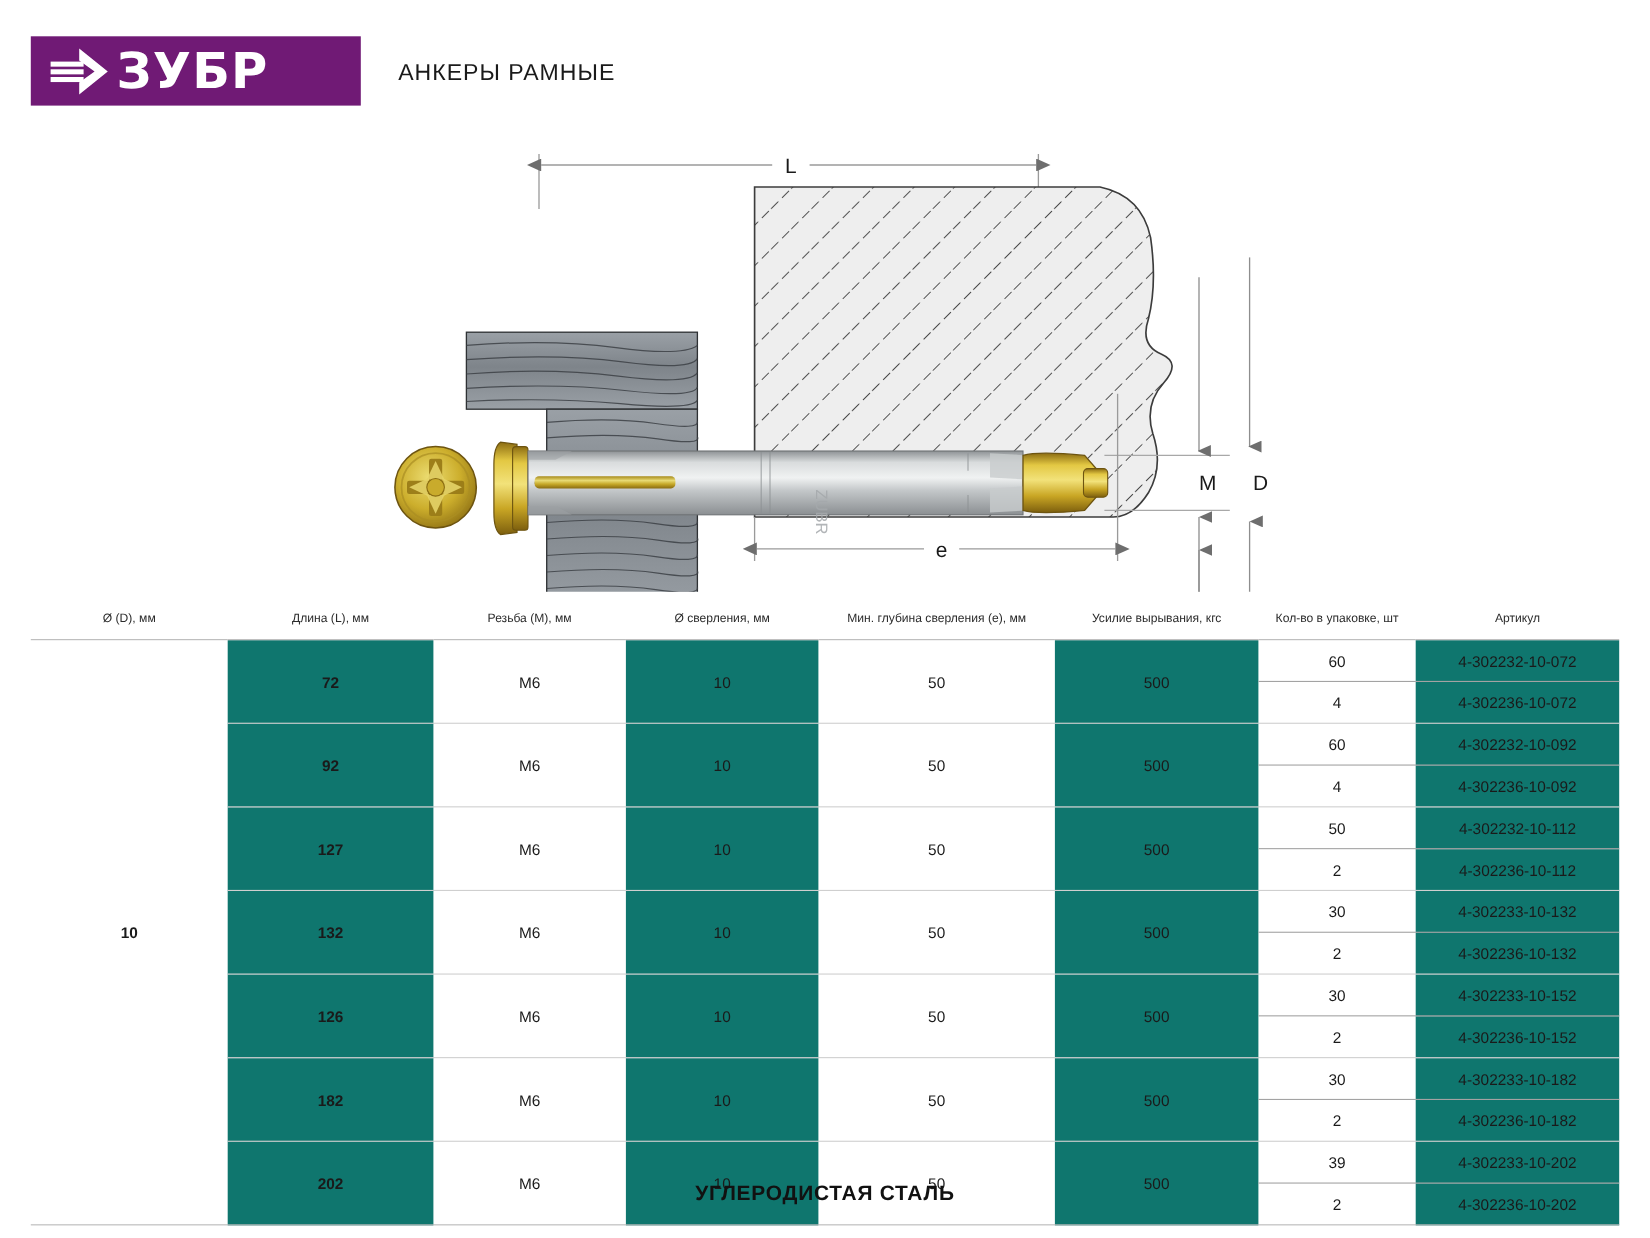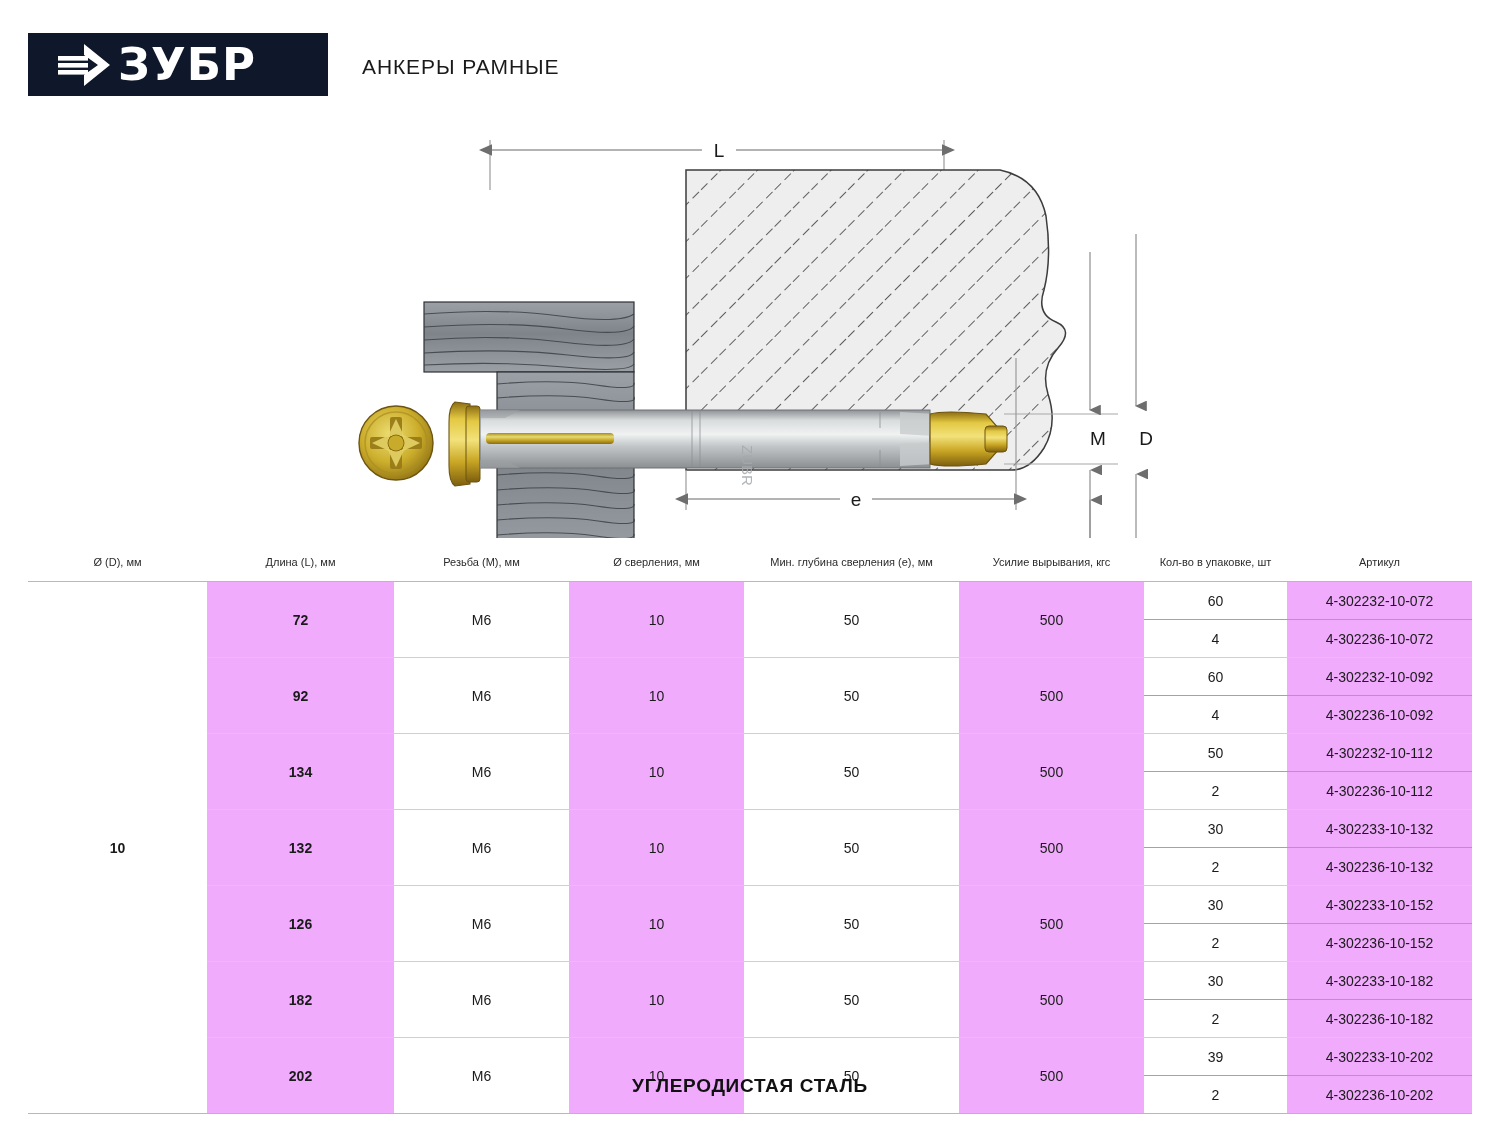--- a/index.html
+++ b/index.html
@@ -10,22 +10,22 @@
     color: #1a1a1a;
     overflow: hidden;
   }
   .page { position: relative; width: 1500px; height: 1125px; }
 
   
   .header { position: absolute; left: 0; top: 0; width: 1500px; height: 120px; }
   .logo-box {
     position: absolute; left: 28px; top: 33px;
     width: 300px; height: 63px;
-    background: #0f172a;
-    display: flex; align-items: center; padding-left: 12px;
+    background: #701a75;
+    display: flex; align-items: center;
   }
   .logo-mark { position: relative; width: 62px; height: 46px; margin-left: 14px; flex: none; }
   .logo-mark svg { display: block; }
   .logo-word {
     color: #ffffff;
     font-size: 45px;
     font-weight: bold;
     letter-spacing: 1px;
     line-height: 1;
     margin-left: 2px;
@@ -46,21 +46,21 @@
   table.spec { border-collapse: collapse; width: 1444px; table-layout: fixed; }
   table.spec th {
     font-size: 11px; font-weight: normal; color: #2b2b2b;
     padding: 4px 4px 13px 4px; text-align: center; vertical-align: top;
     border-bottom: 1.6px solid #b8b8b8; background: #ffffff;
   }
   table.spec td {
     font-size: 14px; color: #1a1a1a; text-align: center; vertical-align: middle;
     padding: 3px 4px;
   }
-  .col-shade { background: #f0abfc; }
+  .col-shade { background: #0f766e; }
   td.len { font-size: 19px; font-weight: bold; }
   td.diam { font-size: 19px; font-weight: bold; }
   td.art { font-size: 14.5px; }
   td.sub-div { border-bottom: 1px solid #a3a3a3; }
   .grp-sep { border-top: 1.4px solid #cfcfcf; }
 
   
   .footer {
     position: absolute; left: 28px; top: 1062px; width: 1444px; height: 48px;
     display: flex; align-items: center;
@@ -304,21 +304,21 @@
             <td class=" grp-sep" rowspan="2">50</td>
             <td class="col-shade grp-sep" rowspan="2">500</td>
             <td class="grp-sep sub-div">60</td>
             <td class="art col-shade grp-sep sub-div">4-302232-10-092</td>
           </tr>
           <tr style="height: 38px;">
             <td class="">4</td>
             <td class="art col-shade">4-302236-10-092</td>
           </tr>
           <tr style="height: 38px;">
-            <td class="len col-shade grp-sep" rowspan="2">134</td>
+            <td class="len col-shade grp-sep" rowspan="2">127</td>
             <td class=" grp-sep" rowspan="2">M6</td>
             <td class="col-shade grp-sep" rowspan="2">10</td>
             <td class=" grp-sep" rowspan="2">50</td>
             <td class="col-shade grp-sep" rowspan="2">500</td>
             <td class="grp-sep sub-div">50</td>
             <td class="art col-shade grp-sep sub-div">4-302232-10-112</td>
           </tr>
           <tr style="height: 38px;">
             <td class="">2</td>
             <td class="art col-shade">4-302236-10-112</td>

